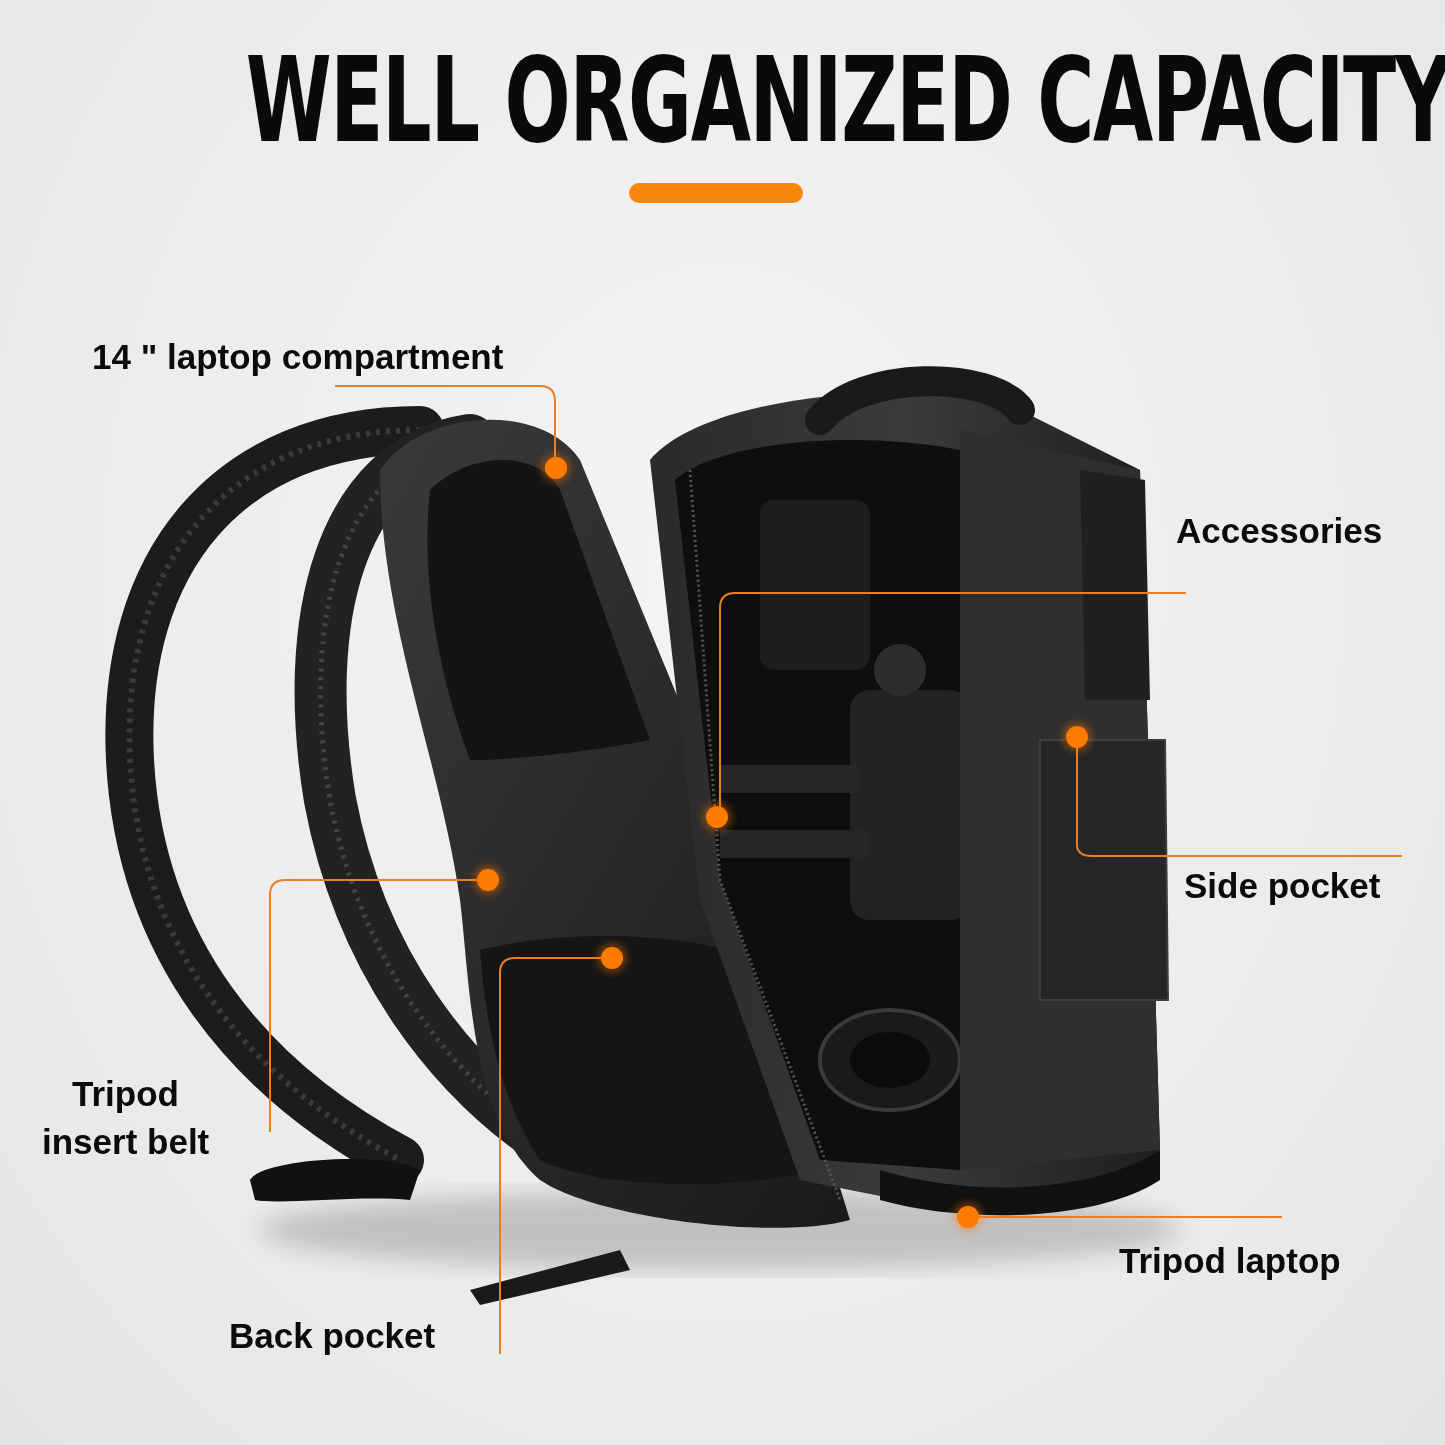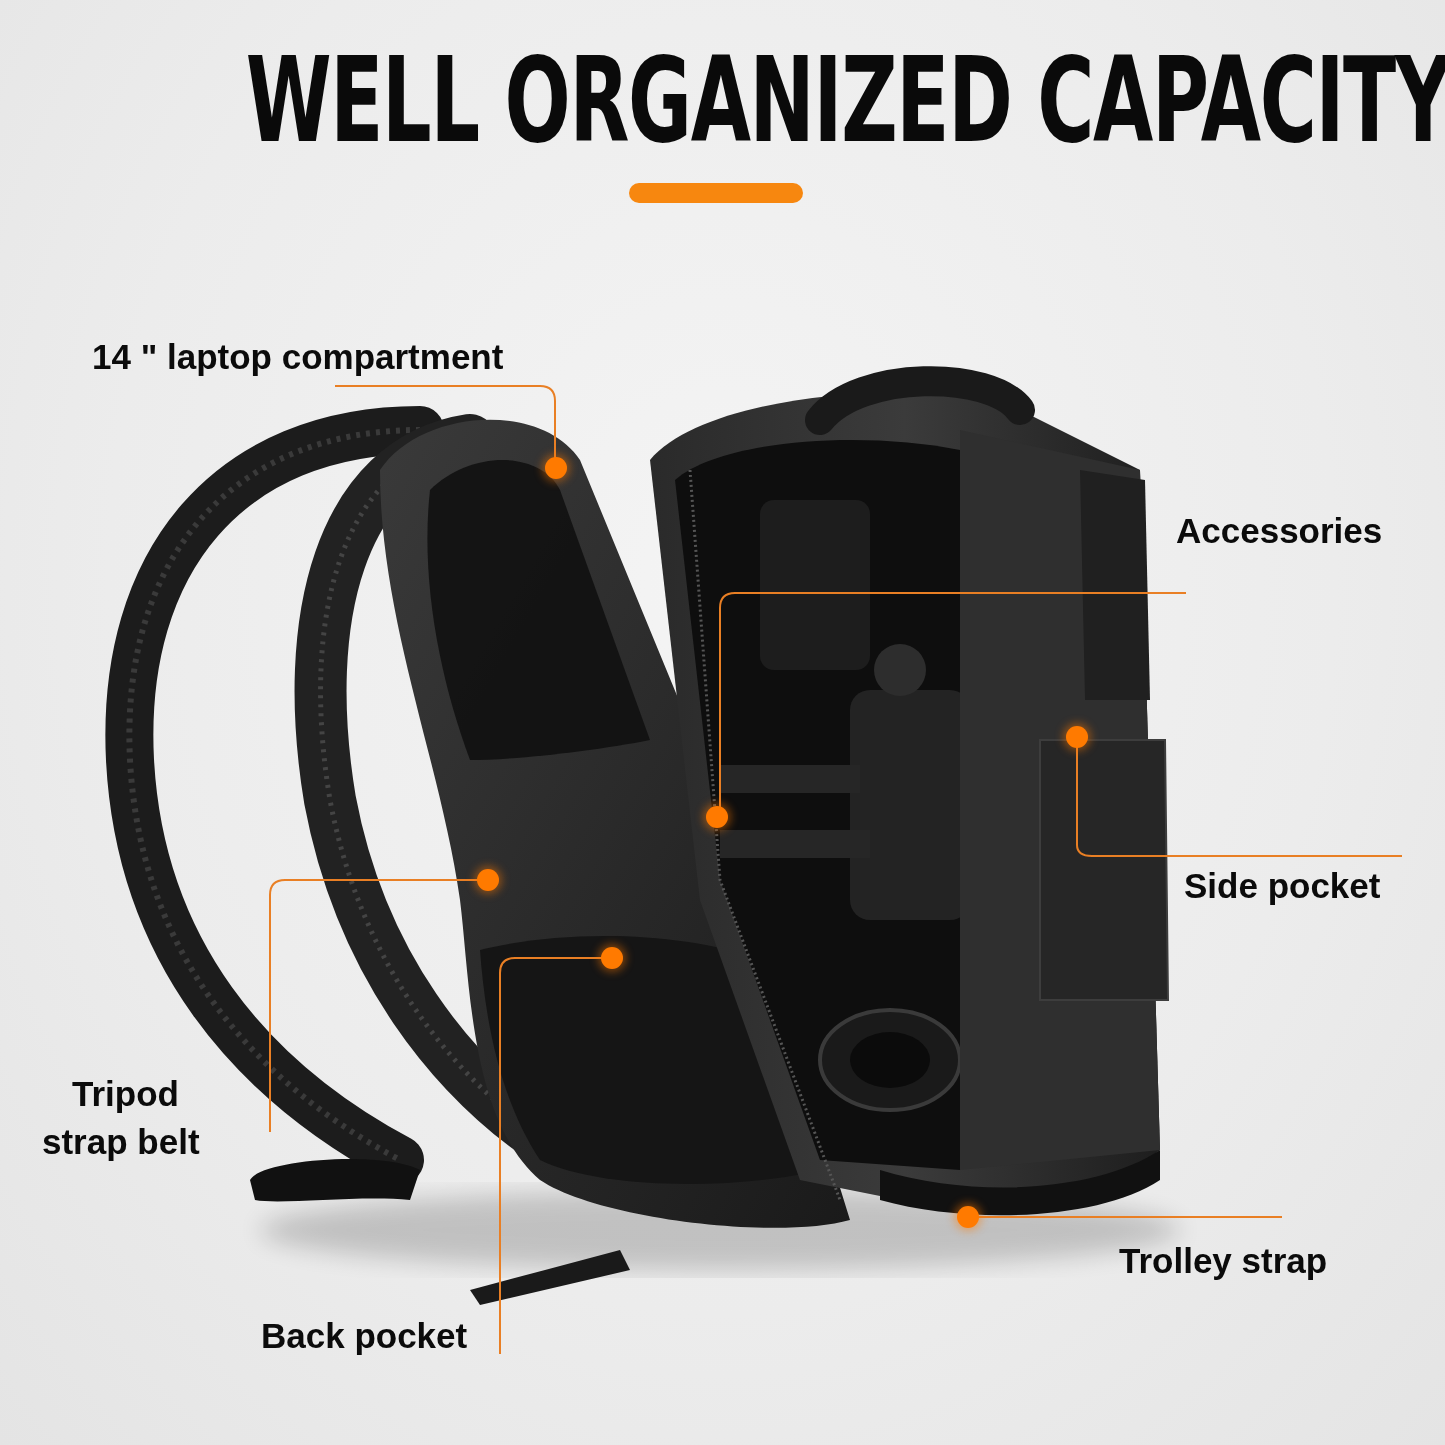--- a/index.html
+++ b/index.html
@@ -113,15 +113,15 @@
 <div style="position:absolute;left:706px;top:806px;width:22px;height:22px;border-radius:50%;background:#ff7a00;box-shadow:0 0 8px 3px rgba(255,122,0,0.45);"></div>
 <div style="position:absolute;left:1066px;top:726px;width:22px;height:22px;border-radius:50%;background:#ff7a00;box-shadow:0 0 8px 3px rgba(255,122,0,0.45);"></div>
 <div style="position:absolute;left:477px;top:869px;width:22px;height:22px;border-radius:50%;background:#ff7a00;box-shadow:0 0 8px 3px rgba(255,122,0,0.45);"></div>
 <div style="position:absolute;left:601px;top:947px;width:22px;height:22px;border-radius:50%;background:#ff7a00;box-shadow:0 0 8px 3px rgba(255,122,0,0.45);"></div>
 <div style="position:absolute;left:957px;top:1206px;width:22px;height:22px;border-radius:50%;background:#ff7a00;box-shadow:0 0 8px 3px rgba(255,122,0,0.45);"></div>
 
 <div class="label" style="left:92px;top:337px;">14 " laptop compartment</div>
 <div class="label" style="left:1176px;top:511px;">Accessories</div>
 <div class="label" style="left:1184px;top:866px;">Side pocket</div>
 <div class="label" style="left:72px;top:1074px;">Tripod</div>
-<div class="label" style="left:42px;top:1122px;">strap belt</div>
-<div class="label" style="left:229px;top:1316px;margin-left:32px;">Back pocket</div>
-<div class="label" style="left:1119px;top:1241px;">Trolley strap</div>
+<div class="label" style="left:42px;top:1122px;">insert belt</div>
+<div class="label" style="left:229px;top:1316px;">Back pocket</div>
+<div class="label" style="left:1119px;top:1241px;">Tripod laptop</div>
 
 </body></html>

